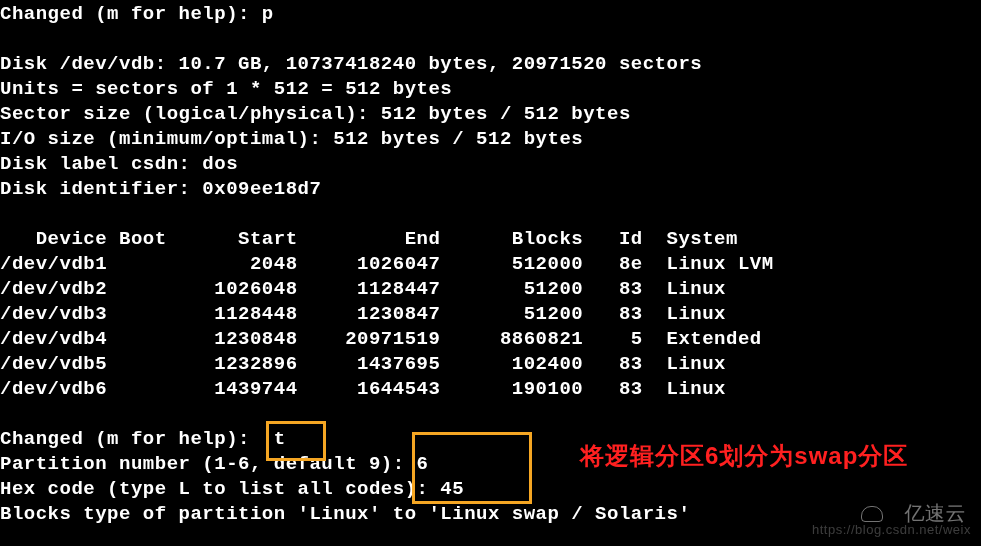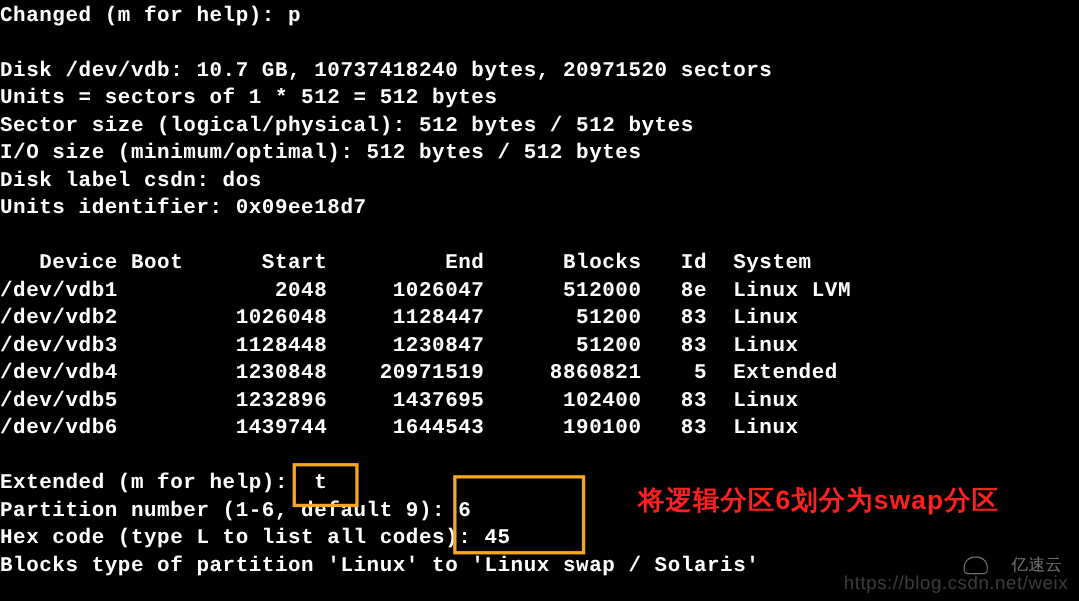--- a/index.html
+++ b/index.html
@@ -53,30 +53,30 @@
     .anno1 {
       left: 580px;
       top: 440px;
       width: 400px;
     }
     .watermark {
       position: absolute;
       right: 10px;
       bottom: 4px;
       color: rgba(200,200,200,0.3);
-      font-size: 17px;
+      font-size: 13px;
       font-family: sans-serif;
       font-weight: normal;
     }
     .logo {
       position: absolute;
       right: 15px;
       bottom: 20px;
       color: rgba(255,255,255,0.45);
-      font-size: 15px;
+      font-size: 20px;
       font-family: sans-serif;
       font-weight: normal;
       display: flex;
       align-items: center;
       gap: 22px;
     }
     .logo-icon {
       width: 22px;
       height: 16px;
       border: 1.5px solid rgba(255,255,255,0.45);
@@ -87,31 +87,31 @@
 </head>
 <body>
 
 <div class="terminal"><span>Changed (m for help): p</span>
 <span></span>
 <span>Disk /dev/vdb: 10.7 GB, 10737418240 bytes, 20971520 sectors</span>
 <span>Units = sectors of 1 * 512 = 512 bytes</span>
 <span>Sector size (logical/physical): 512 bytes / 512 bytes</span>
 <span>I/O size (minimum/optimal): 512 bytes / 512 bytes</span>
 <span>Disk label csdn: dos</span>
-<span>Units identifier: 0x09ee18d7</span>
+<span>Disk identifier: 0x09ee18d7</span>
 <span></span>
 <span>   Device Boot      Start         End      Blocks   Id  System</span>
 <span>/dev/vdb1            2048     1026047      512000   8e  Linux LVM</span>
 <span>/dev/vdb2         1026048     1128447       51200   83  Linux</span>
 <span>/dev/vdb3         1128448     1230847       51200   83  Linux</span>
 <span>/dev/vdb4         1230848    20971519     8860821    5  Extended</span>
 <span>/dev/vdb5         1232896     1437695      102400   83  Linux</span>
 <span>/dev/vdb6         1439744     1644543      190100   83  Linux</span>
 <span></span>
-<span>Extended (m for help):  t</span>
+<span>Changed (m for help):  t</span>
 <span>Partition number (1-6, default 9): 6</span>
 <span>Hex code (type L to list all codes): 45</span>
 <span>Blocks type of partition 'Linux' to 'Linux swap / Solaris'</span></div>
 
 <div class="highlight-box box1"></div>
 <div class="highlight-box box2"></div>
 
 <div class="annotation anno1">将逻辑分区6划分为swap分区</div>
 
 <div class="logo">

